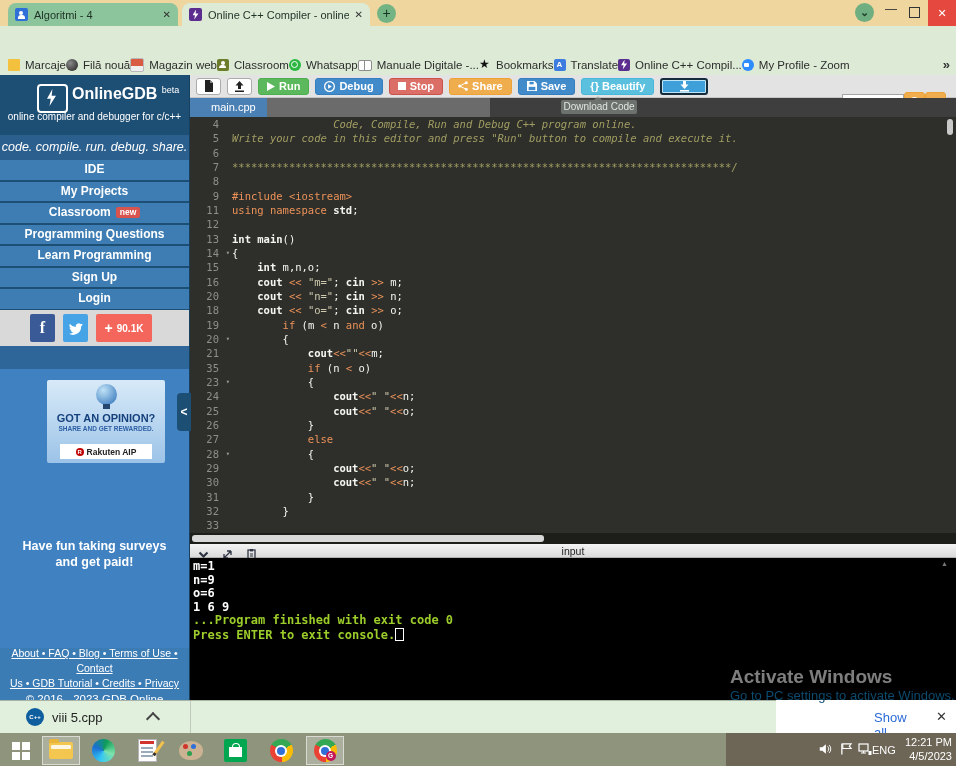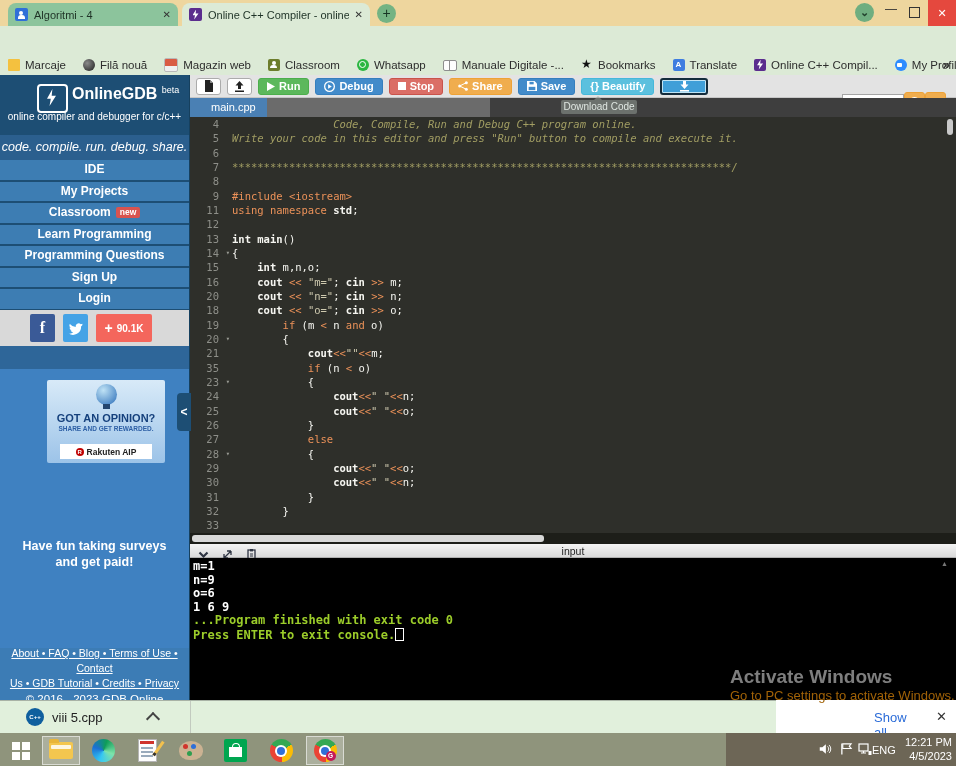--- a/index.html
+++ b/index.html
@@ -35,21 +35,21 @@
   .url{font-size:12.5px;color:#202124}
   .sharebox{width:13px;height:11px;border:1.5px solid #444;border-top:none;position:relative;margin-top:4px}
   .sharebox::before{content:"↗";position:absolute;left:2px;top:-8px;font-size:10px;color:#444}
   .star{color:#3c78e0;font-size:15px}
   .puzzle{font-size:14px;color:#222}
   .panelico{width:12px;height:12px;border:2px solid #222;border-radius:2px;position:relative}
   .panelico::before{content:"";position:absolute;right:0;top:0;width:4px;height:12px;background:#222}
   .avatar{width:20px;height:20px;border-radius:50%;background:#c2185b;color:#fff;font-size:11px;font-weight:bold;text-align:center;line-height:20px}
   .dots{font-size:14px;color:#333;letter-spacing:0}
 
-  .bmrow{left:0;top:54px;width:956px;height:21px;background:#dcead6;display:flex;align-items:center;padding-left:8px;box-sizing:border-box;gap:17px}
+  .bmrow{left:0;top:54px;width:956px;height:21px;background:#dcead6;display:flex;align-items:center;padding-left:8px;box-sizing:border-box;}
   .bm{display:flex;align-items:center;font-size:11.5px;color:#2d2d2d;white-space:nowrap}
   .bmi{width:12px;height:12px;display:inline-block;margin-right:5px;position:relative;flex:none;border-radius:2px}
   .bmi-folder{background:#f4c13f;border-radius:1px}
   .bmi-globe{background:radial-gradient(circle at 35% 35%,#8a8a8a,#1d1d1d);border-radius:50%}
   .bmi-store{background:linear-gradient(#d95b43 55%,#efefef 55%);border:0.5px solid #b9b9b9}
   .bmi-classroom{background:#6d7d2c}
   .bmi-classroom::before{content:"";position:absolute;left:4px;top:2px;width:4px;height:4px;border-radius:50%;background:#fff}
   .bmi-classroom::after{content:"";position:absolute;left:2.5px;top:6.5px;width:7px;height:3px;border-radius:3px 3px 0 0;background:#fff}
   .bmi-whatsapp{background:#2bb741;border-radius:50%}
   .bmi-whatsapp::before{content:"";position:absolute;left:2.5px;top:2.5px;width:5px;height:5px;border:1.5px solid #fff;border-radius:50%}
@@ -141,21 +141,21 @@
   .chead{left:190px;top:544px;width:766px;height:14px;background:linear-gradient(#f4f4f4,#dadada);border-bottom:1px solid #b0b0b0;box-sizing:border-box}
   .chead .ic{position:absolute;top:1.5px;color:#2e3442}
   .clabel{position:absolute;left:0;top:1px;width:100%;text-align:center;font-size:10.5px;color:#222}
   .console{left:190px;top:558px;width:766px;height:142px;background:#000;padding:2px 0 0 3px;box-sizing:border-box}
   .console pre{margin:0;font:bold 12px/13.6px "DejaVu Sans Mono",monospace}
   .cw{color:#fff}
   .cg{color:#9ccd2a}
   .cursor{display:inline-block;width:7px;height:11px;border:1px solid #fff;vertical-align:-2px}
   .cscroll{left:941px;top:560px;color:#777;font-size:7px;z-index:4}
   .wm1{left:730px;top:666px;font-size:19px;color:#7e7e7e;z-index:40;font-weight:bold}
-  .wm2{left:730px;top:688px;font-size:13px;color:#a16207;z-index:40}
+  .wm2{left:730px;top:688px;font-size:13px;color:#0c4a6e;z-index:40}
 
   
   .dlbar{left:0;top:700px;width:776px;height:33px;background:#e1f0dc;border-top:1px solid #a9b3a6;box-sizing:border-box}
   .dlsep{position:absolute;left:190px;top:0;width:1px;height:32px;background:#c2cabf}
   .dlicon{position:absolute;left:26px;top:7px;width:18px;height:18px;border-radius:50%;background:#0f5f9e;color:#fff;font-size:6px;font-weight:bold;text-align:center;line-height:18px}
   .dlname{position:absolute;left:52px;top:9px;font-size:13px;color:#222}
   .dlchev{position:absolute;left:148px;top:13px;width:8px;height:8px;border-left:2px solid #444;border-top:2px solid #444;transform:rotate(45deg)}
   .dlshow{position:absolute;left:874px;top:9px;font-size:13px;color:#2a6bd8}
   .dlx{position:absolute;left:936px;top:8px;font-size:13px;color:#333}
 
@@ -284,22 +284,22 @@
           <div class="logo-bolt"></div>
         </div>
       <div class="brandline"><span>OnlineGDB</span> <sup>beta</sup></div>
       <div class="sb-sub">online compiler and debugger for c/c++</div>
     </div>
     <div class="sb-tag">code. compile. run. debug. share.</div>
     <div class="sb-menu">
         <div class="mitem">IDE</div>
         <div class="mitem">My Projects</div>
         <div class="mitem">Classroom<span class="badge-new">new</span></div>
+        <div class="mitem">Programming Questions</div>
         <div class="mitem">Learn Programming</div>
-        <div class="mitem">Programming Questions</div>
         <div class="mitem">Sign Up</div>
         <div class="mitem">Login</div>
       </div>
     <div class="sb-social">
       <div class="soc soc-fb">f</div>
       <div class="soc soc-tw">
         <svg width="15" height="13" viewBox="0 0 24 20">
             <path fill="#fff" d="M23 2.5c-.8.4-1.7.6-2.6.8A4.6 4.6 0 0 0 12.5 7.5 13 13 0 0 1 3 2.7a4.6 4.6 0 0 0 1.4 6.1c-.7 0-1.4-.2-2-.5a4.6 4.6 0 0 0 3.7 4.5 4.7 4.7 0 0 1-2 .1 4.6 4.6 0 0 0 4.3 3.2A9.2 9.2 0 0 1 1 18.1 13 13 0 0 0 21 7v-.6c.9-.6 1.6-1.4 2-2.2z"></path>
           </svg>
       </div>

